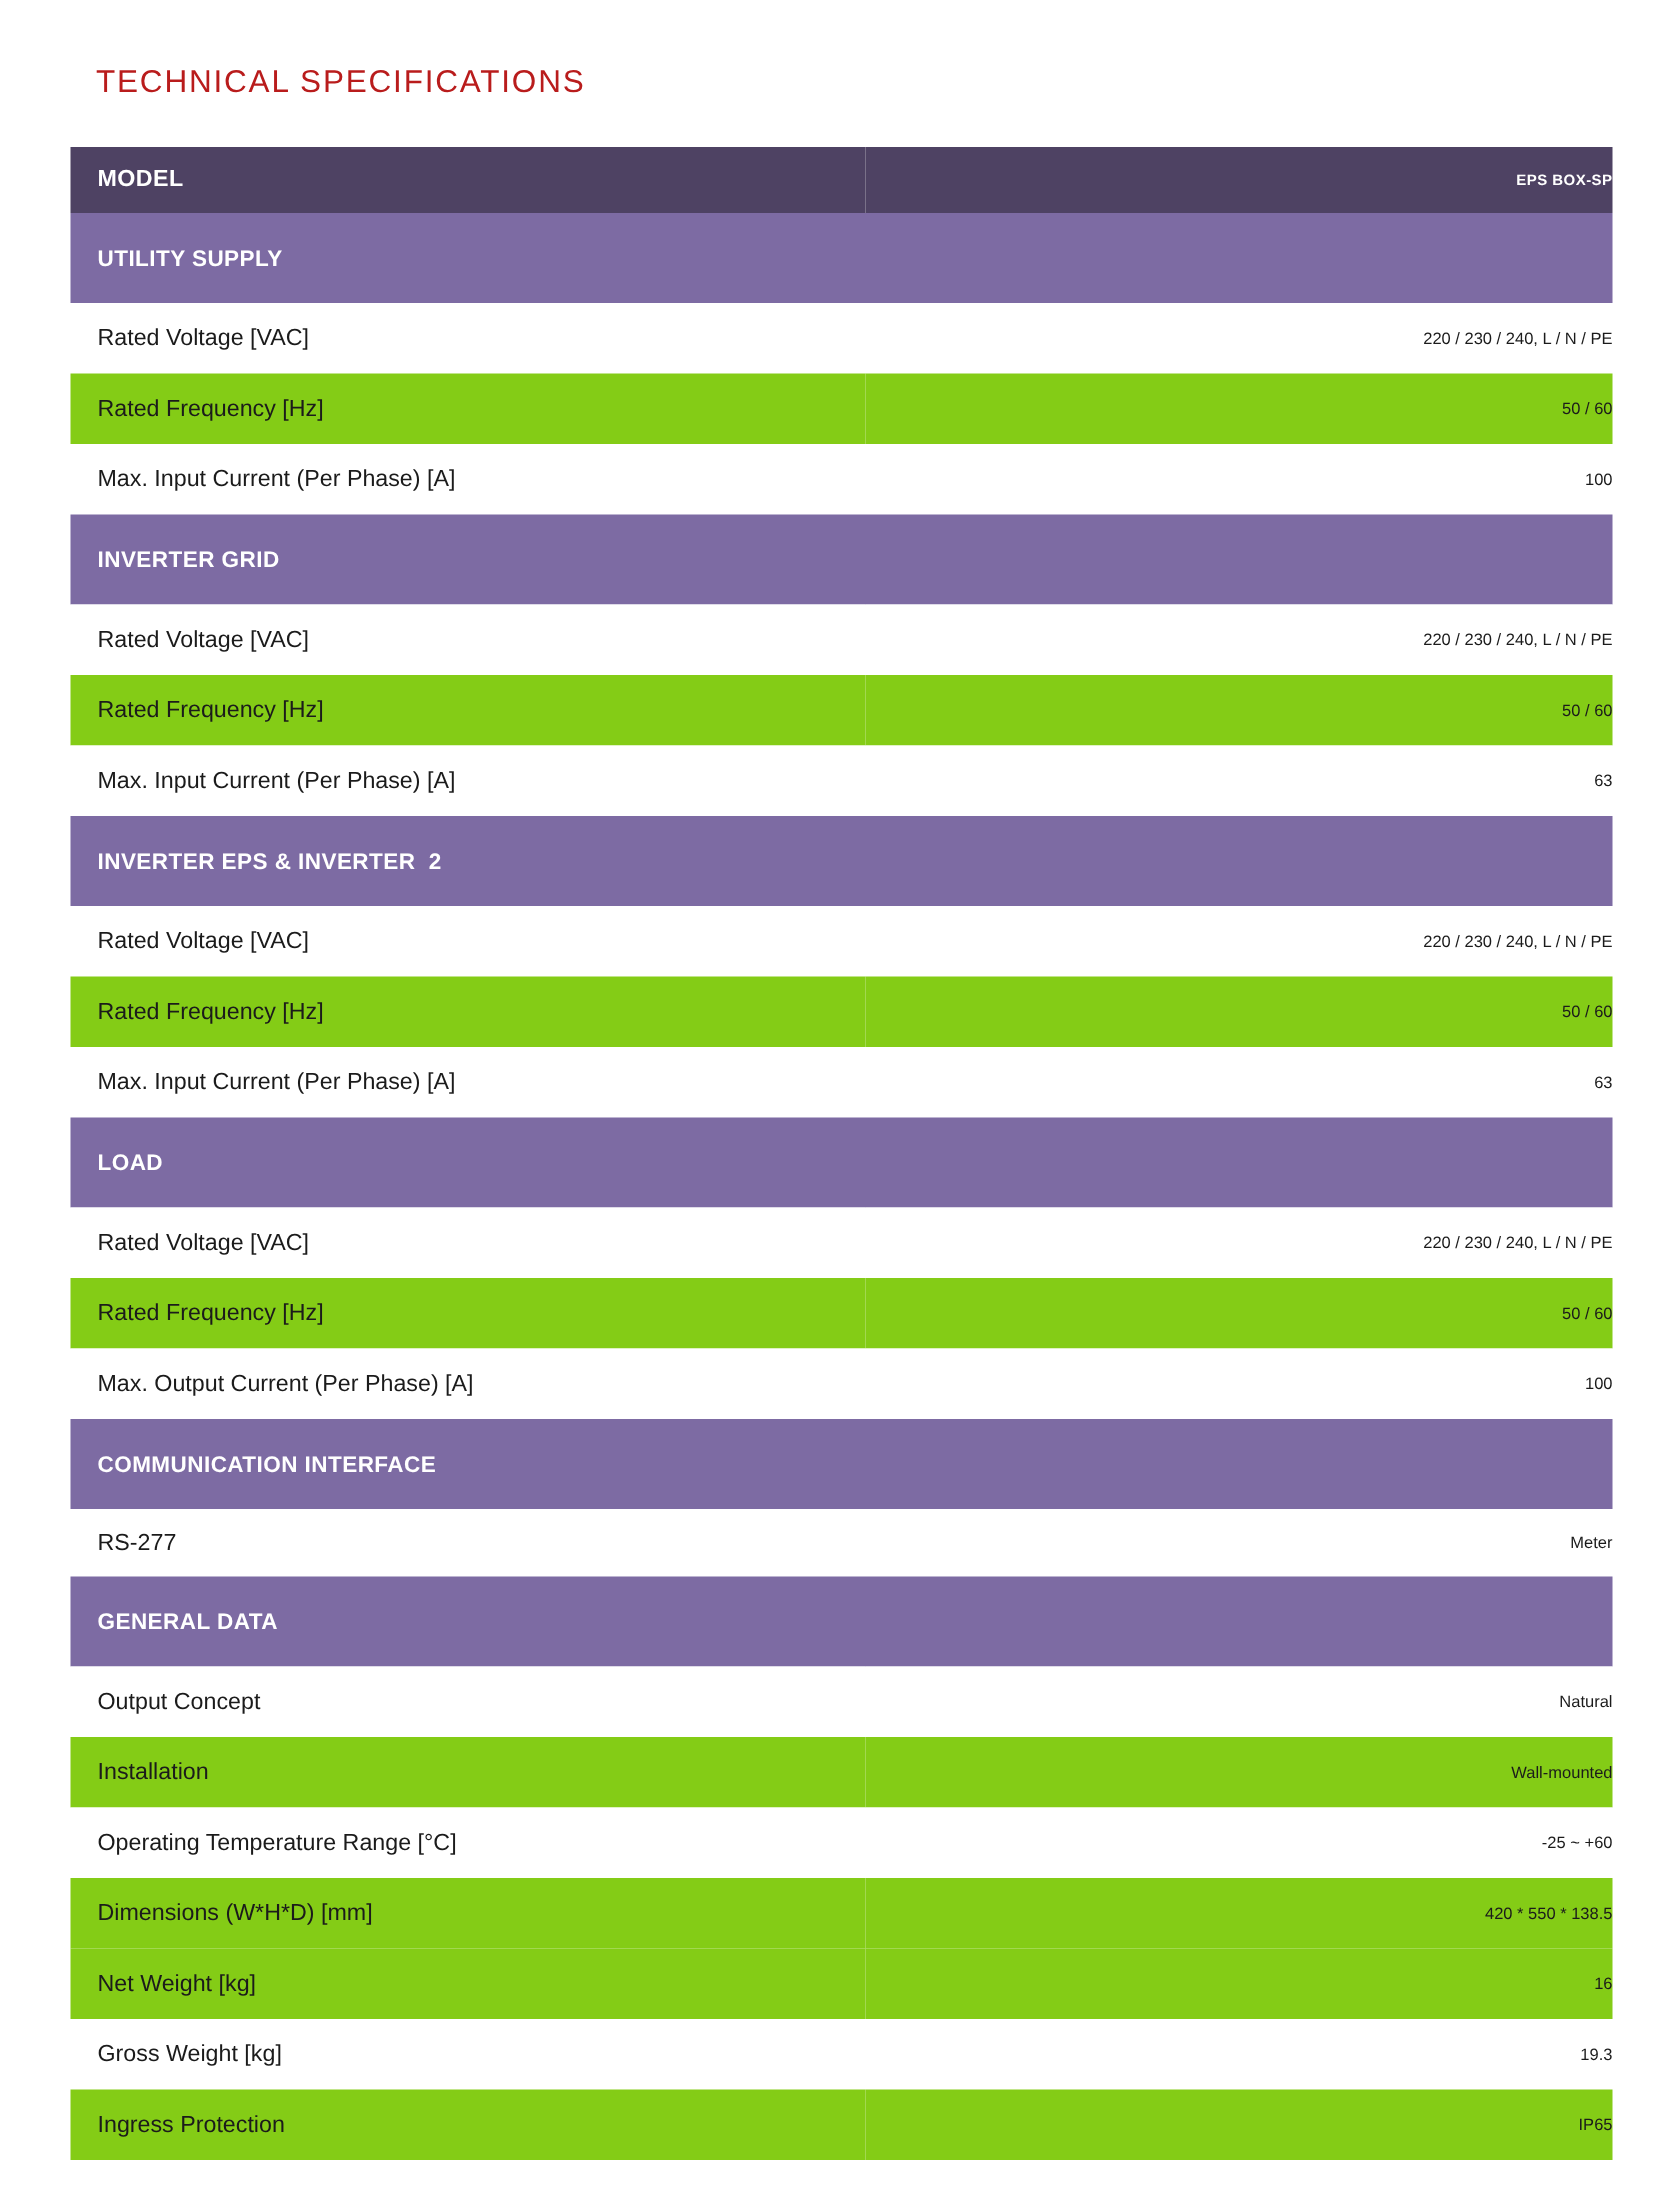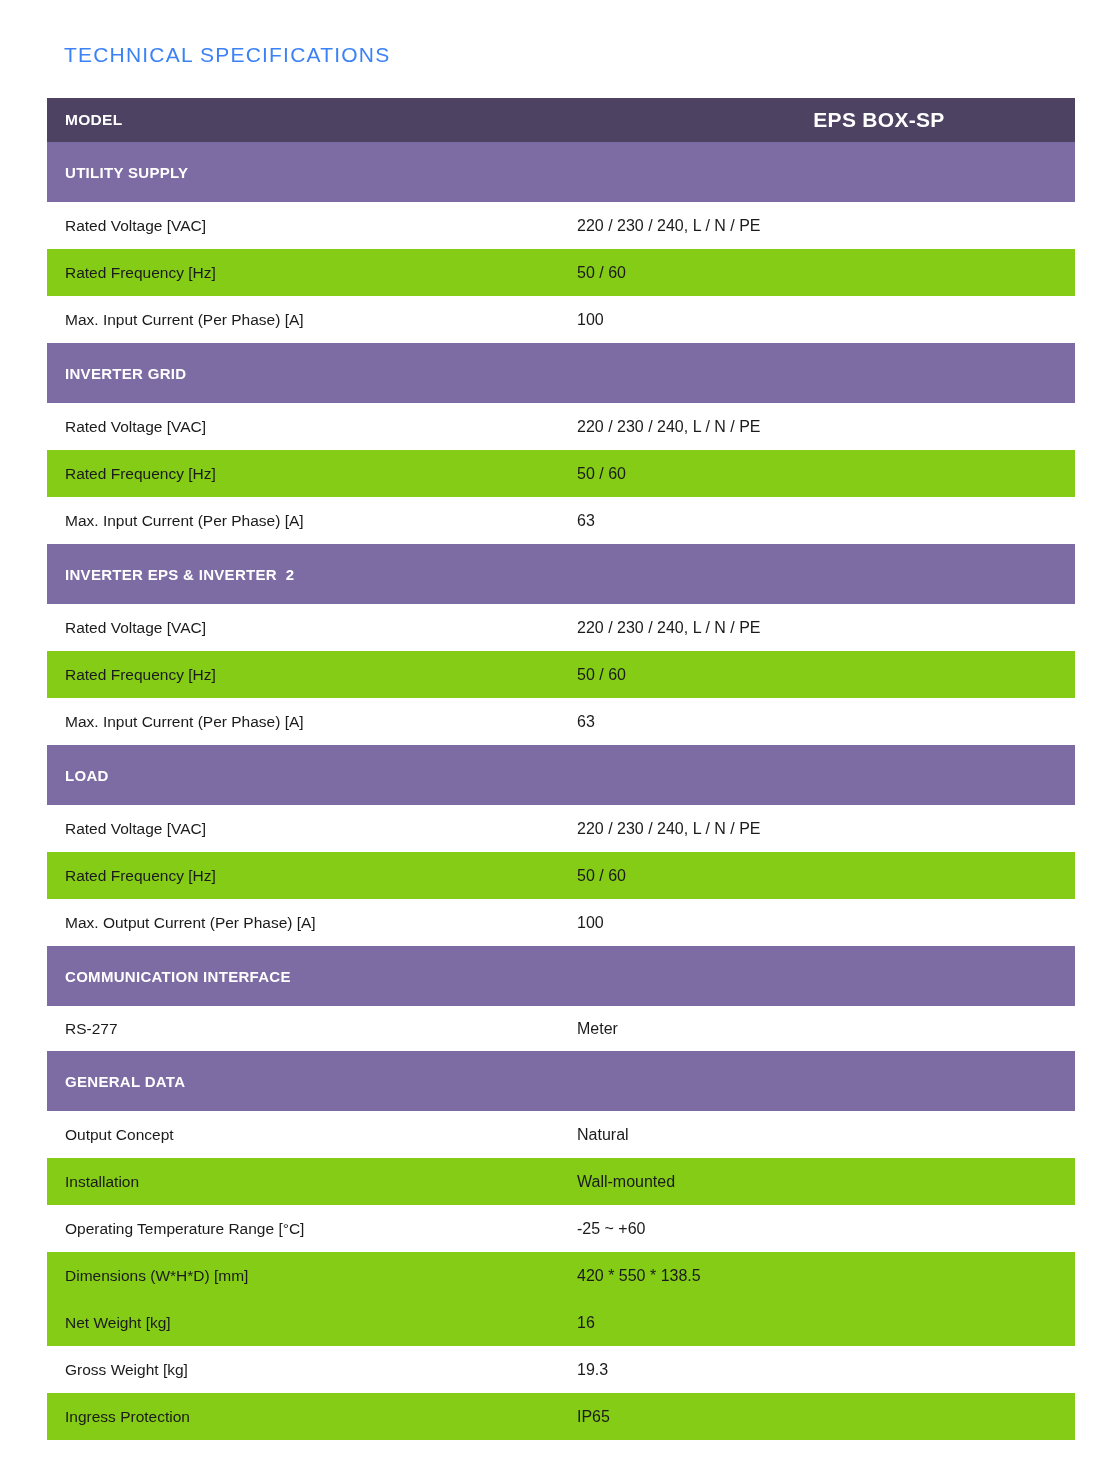--- a/index.html
+++ b/index.html
@@ -23,21 +23,21 @@
   }
 
   .page-title {
     position: absolute;
     left: 64px;
     top: 43px;
     font-family: "Liberation Sans", sans-serif;
     font-size: 21px;
     font-weight: 400;
     letter-spacing: 1.2px;
-    color: #3b82f6;
+    color: #b91c1c;
     white-space: nowrap;
   }
 
   .spec-table {
     position: absolute;
     left: 47px;
     top: 98px;
     width: 1028px;
     border-collapse: collapse;
     table-layout: fixed;
@@ -58,24 +58,24 @@
   }
   tr.row-header .cell-label {
     padding-left: 18px;
     color: #ffffff;
     font-size: 15.5px;
     font-weight: bold;
     letter-spacing: 0.3px;
   }
   tr.row-header .cell-value {
     color: #ffffff;
-    font-size: 21px;
+    font-size: 10px;
     font-weight: bold;
     letter-spacing: 0.3px;
-    text-align: center;
+    text-align: right;
     padding-left: 106px;
   }
 
   
   tr.row-section td {
     background: #7d6ba3;
     height: 60px;
   }
   tr.row-section .cell-label {
     padding-left: 18px;
@@ -100,23 +100,23 @@
   }
   tr.row-data .cell-label {
     padding-left: 18px;
     color: #1b1b1b;
     font-size: 15.5px;
     font-weight: 400;
     text-align: left;
   }
   tr.row-data .cell-value {
     color: #1b1b1b;
-    font-size: 16px;
+    font-size: 11px;
     font-weight: 400;
-    text-align: left;
+    text-align: right;
   }
 </style>
 </head>
 <body>
 
 <div class="page">
 
   <div class="page-title">TECHNICAL SPECIFICATIONS</div>
 
   <table class="spec-table">

